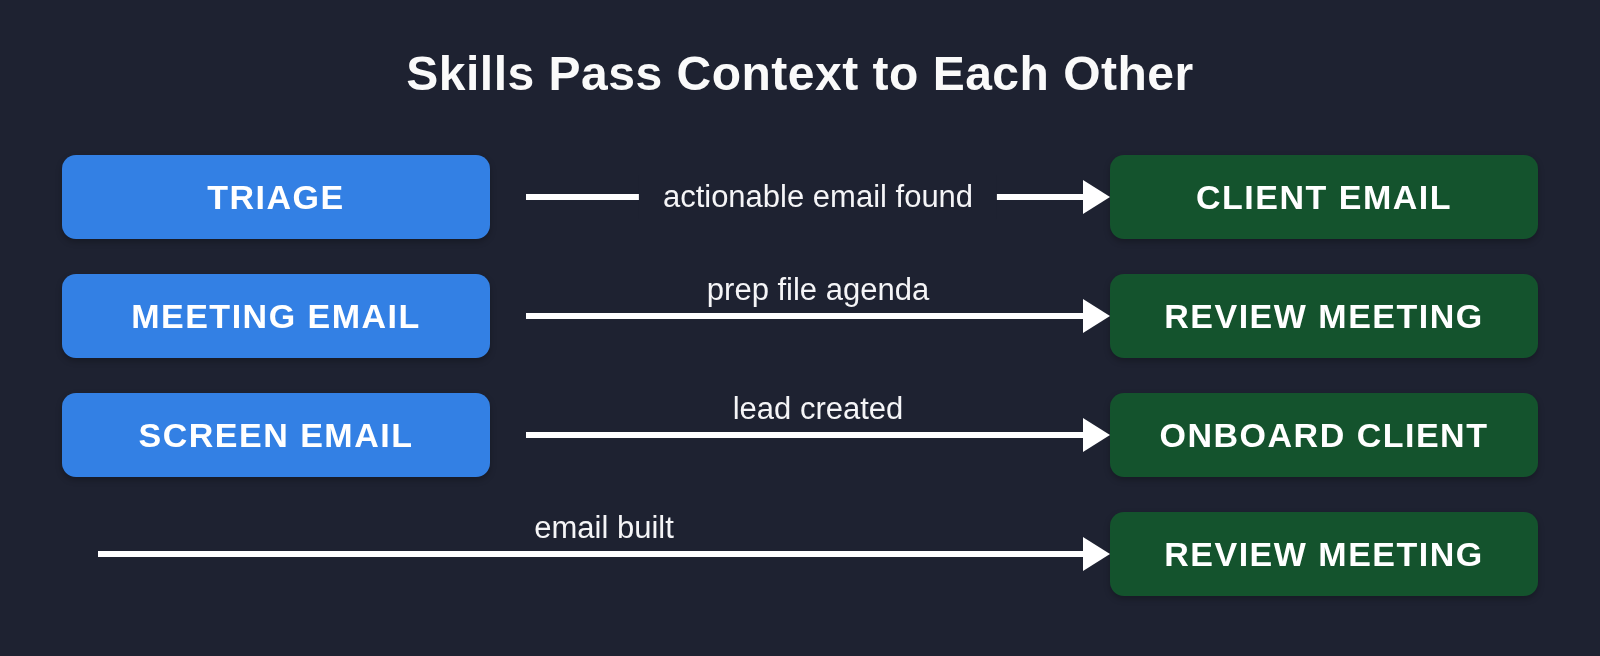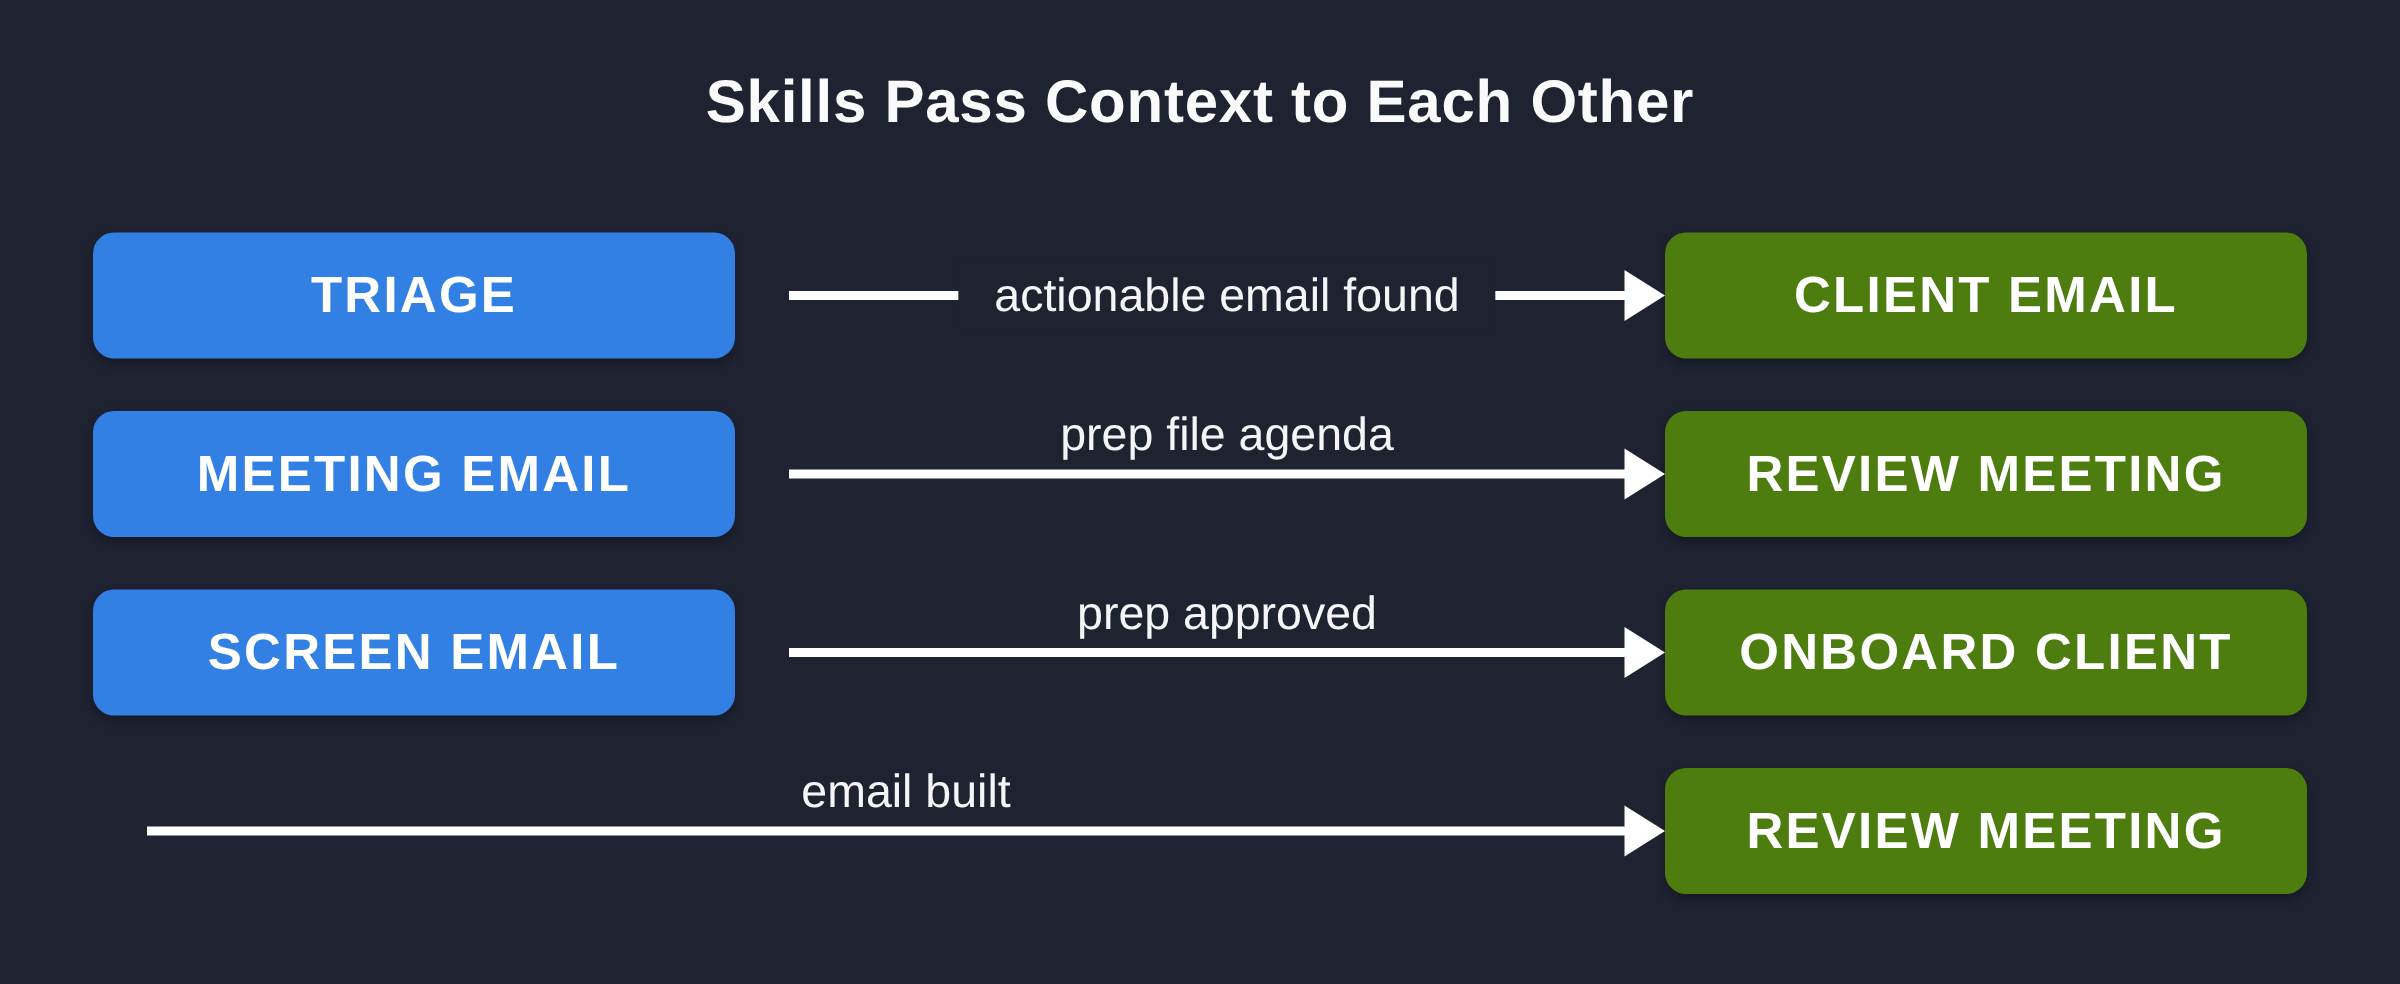--- a/index.html
+++ b/index.html
@@ -11,21 +11,21 @@
     font-family: "Liberation Sans", sans-serif;
     overflow: hidden;
   }
   .title {
     position: absolute;
     top: 46px;
     left: 0;
     width: 100%;
     text-align: center;
     color: #fafafa;
-    font-size: 40px;
+    font-size: 48px;
     font-weight: 700;
     letter-spacing: 0.5px;
   }
   .rows {
     position: absolute;
     top: 155px;
     left: 62px;
     right: 62px;
     display: flex;
     flex-direction: column;
@@ -44,21 +44,21 @@
     display: flex;
     align-items: center;
     justify-content: center;
     color: #ffffff;
     font-size: 34px;
     font-weight: 700;
     letter-spacing: 1.5px;
     box-shadow: 0 3px 6px rgba(0,0,0,0.25);
   }
   .node.source { background: #3380e4; }
-  .node.target { background: #4d7c0f; }
+  .node.target { background: #14532d; }
   .connector {
     position: relative;
     flex: 1;
     height: 100%;
     margin-left: 36px;
   }
   .connector .line {
     position: absolute;
     left: 0;
     right: 22px;
@@ -133,21 +133,21 @@
       </div>
     </div>
 
     <div class="row">
       <div class="node source">
         <span>SCREEN EMAIL</span>
       </div>
       <div class="connector label-above">
         <div class="line"></div>
         <div class="arrowhead"></div>
-        <div class="label">prep approved</div>
+        <div class="label">lead created</div>
       </div>
       <div class="node target">
         <span>ONBOARD CLIENT</span>
       </div>
     </div>
 
     <div class="row">
       <div class="connector label-above">
         <div class="line"></div>
         <div class="arrowhead"></div>

